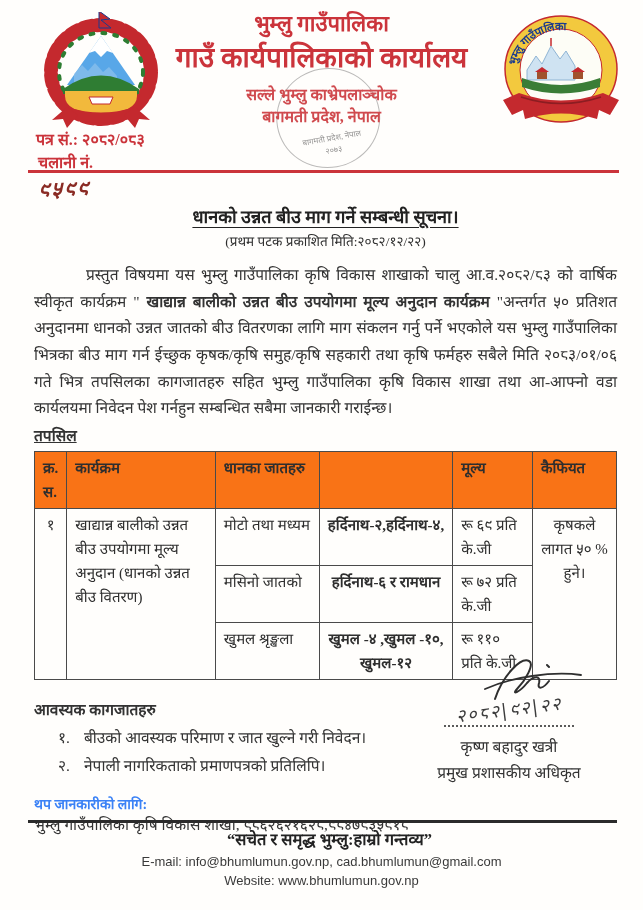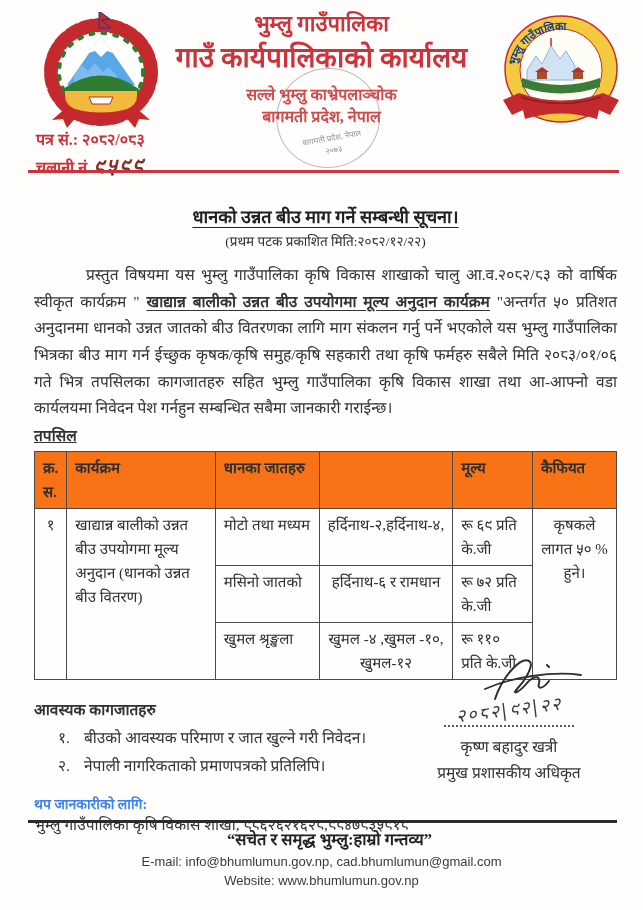--- a/index.html
+++ b/index.html
@@ -18,43 +18,43 @@
   .muni-title  { font-size:22px; font-weight:bold; color:#cb343b; line-height:1.25; }
   .office-title{ font-size:28px; font-weight:bold; color:#cb343b; line-height:1.2; margin-top:3px; }
   .addr-line   { font-size:16px; font-weight:bold; color:#d04a4e; line-height:1.35; position:relative; z-index:2; }
   .stamp {
     position:absolute; left:50%; top:58px; transform:translateX(-44%) rotate(-10deg);
     width:104px; height:100px; border:1.5px solid rgba(105,105,105,.45); border-radius:50%;
     z-index:1; display:flex; flex-direction:column; justify-content:flex-end; align-items:center;
     padding-bottom:10px; color:rgba(90,90,90,.65); font-size:8px; line-height:1.5;
   }
   .ref-block { position:absolute; left:36px; top:128px; color:#cb343b; font-size:16px; font-weight:bold; line-height:1.45; }
-  .chalani-row { display:flex; align-items:baseline; }
+  .chalani-row { display:flex; align-items:baseline;flex-direction:column; }
   .handwritten-no {
     font-family:"DejaVu Serif",serif; font-style:italic; font-weight:bold;
     color:#8a2b24; font-size:21px; transform:rotate(-2deg); margin-left:2px; letter-spacing:2px;
   }
   .red-rule { position:absolute; left:28px; right:24px; top:170px; height:3px; background:#cb343b; }
   
   .content { padding:0 26px 0 34px; }
   .notice-head { text-align:center; margin-top:26px; }
   .notice-title { display:inline-block; font-size:18px; font-weight:bold; color:#222;
     text-decoration:underline; text-underline-offset:4px; }
   .notice-sub { font-size:13.5px; margin-top:4px; color:#2e2e2e; }
   .para { margin-top:12px; font-size:15.5px; line-height:1.72; text-align:justify; text-indent:52px; color:#333; }
-  .prog-name { font-weight:bold; text-decoration:underline; text-underline-offset:3px; }
+  .prog-name { font-weight:bold; text-underline-offset:3px; }
   .tapasil { font-size:15.5px; font-weight:bold; text-decoration:underline; margin-top:2px; color:#333; }
   
   table.main { border-collapse:collapse; width:100%; margin-top:5px; font-size:15px; }
   table.main th, table.main td { border:1px solid #4a4a4a; padding:4px 8px; vertical-align:top; line-height:1.6; }
   table.main th { background:#f97316; text-align:left; font-weight:bold; }
   th.c-sn { width:5.5%; } th.c-prog { width:27.5%; } th.c-type { width:19%; }
   th.c-var { width:18.5%; } th.c-price { width:14.5%; } th.c-rem { width:15%; text-align:center; }
   td.sn { text-align:center; }
-  td.var { text-align:center; }
+  td.var { text-align:center;font-weight:bold; }
   td.rem { text-align:center; }
   
   .docs-head { margin-top:18px; font-size:15.5px; font-weight:bold; color:#333; }
   .doc-item { display:flex; margin-top:6px; font-size:15.5px; color:#333; padding-left:24px; }
   .doc-item .num { width:26px; flex:0 0 auto; }
   .contact-head { margin-top:18px; font-size:14px; font-weight:bold; color:#3b82f6;font-family:Liberation Serif, serif; }
   .contact-line { margin-top:0; font-size:15.5px; color:#333; }
   
   .sig-block { position:absolute; right:34px; top:655px; width:200px; text-align:center; }
   .sig-scribble { position:relative; left:28px; }

